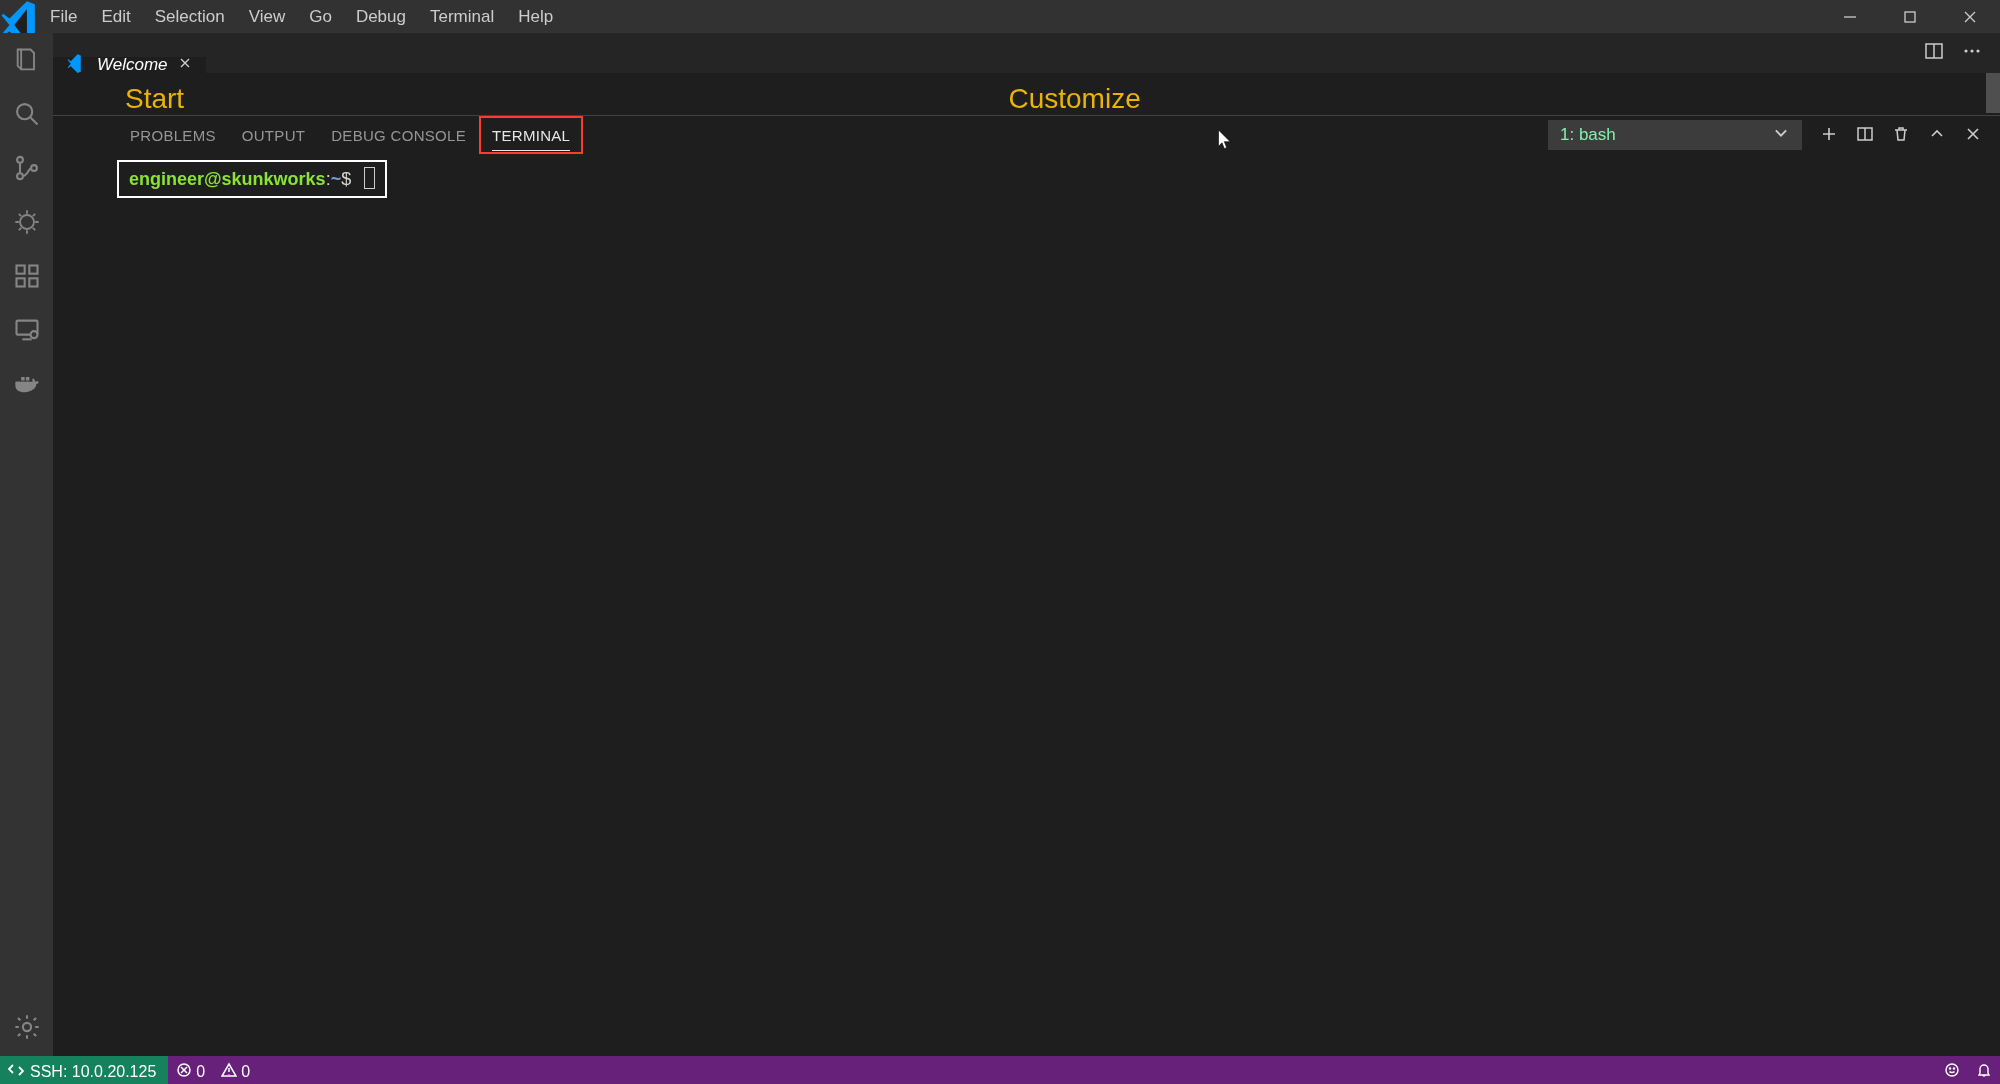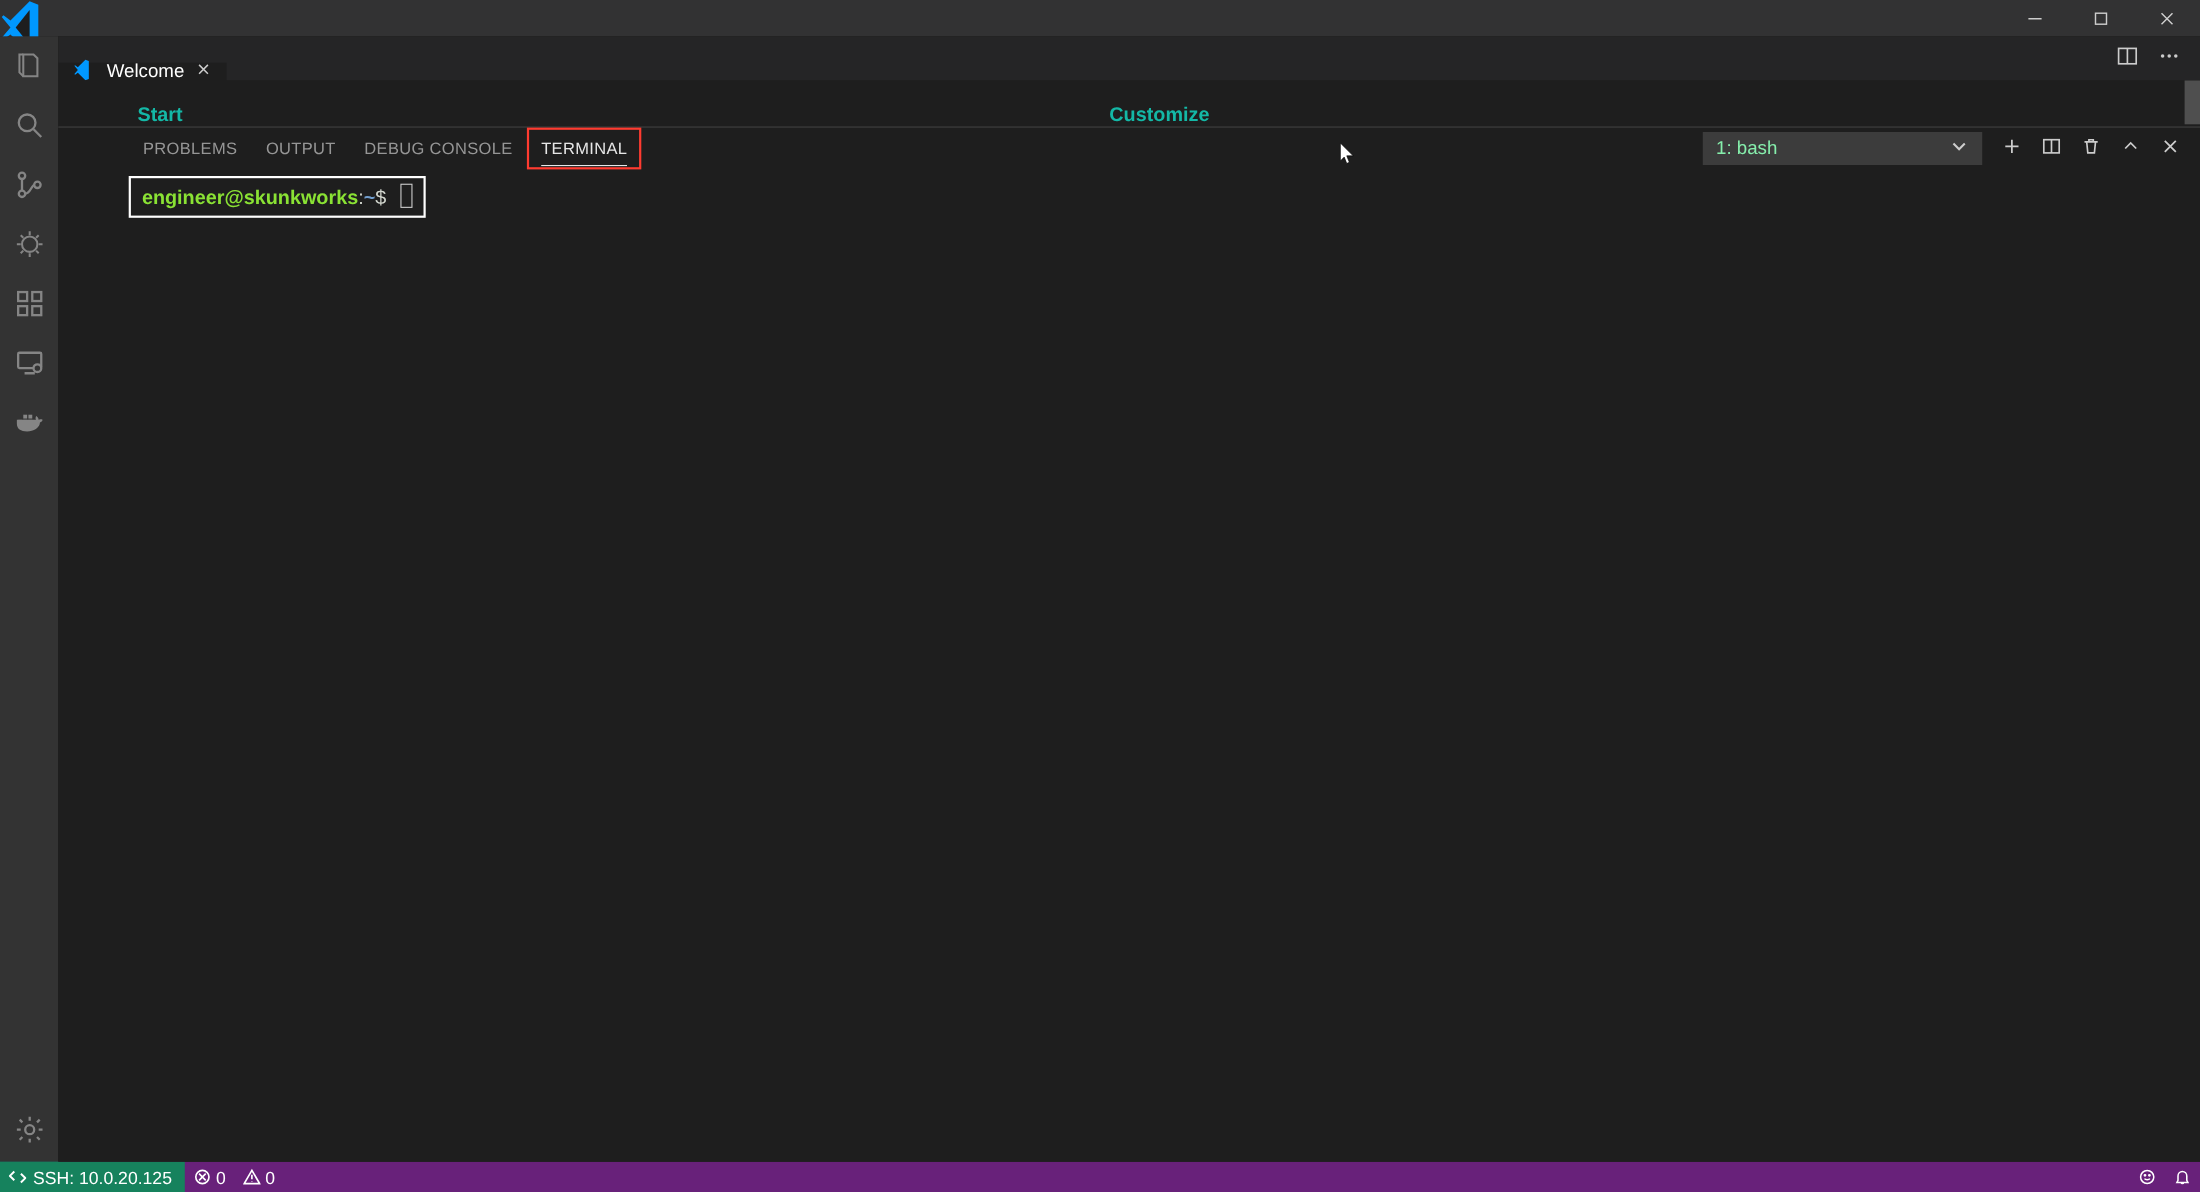--- a/index.html
+++ b/index.html
@@ -19,28 +19,28 @@
   .app-body { display: flex; height: calc(1084px - 33px - 28px); }
   .activity-bar { width: 53px; background: #333333; display: flex; flex-direction: column; align-items: center; padding-top: 12px; gap: 24px; }
   .activity-bar .spacer { flex: 1; }
   .ab-icon { width: 30px; height: 30px; display: flex; align-items: center; justify-content: center; color: #858585; }
   .ab-icon svg { width: 28px; height: 28px; }
 
   .editor-area { flex: 1; display: flex; flex-direction: column; background: #1e1e1e; position: relative; }
 
   
   .tab-row { height: 40px; background: #252526; display: flex; align-items: stretch; }
-  .tab { display: flex; align-items: center; gap: 10px; padding: 0 14px 0 14px; background: #1e1e1e; font-size: 17px; color: #ffffff; margin-top: 24px; }
+  .tab { display: flex; align-items: center; gap: 10px; padding: 0 14px 0 14px; background: #1e1e1e; font-style: italic; font-size: 17px; color: #ffffff; margin-top: 24px; }
   .tab .tab-icon svg { width: 20px; height: 20px; }
   .tab .close { font-style: normal; color: #cccccc; }
   .tab-row-actions { margin-left: auto; display: flex; align-items: center; gap: 18px; padding-right: 18px; color: #cccccc; }
   .tab-row-actions svg { width: 20px; height: 20px; }
 
   
-  .welcome-strip { height: 42px; display: flex; align-items: flex-end; padding: 0 72px 0 72px; font-size: 18px; color: #14b8a6; font-weight: 700; position: relative; overflow: hidden; }
+  .welcome-strip { height: 42px; display: flex; align-items: flex-end; padding: 0 72px 0 72px; font-size: 28px; color: #eab308; font-weight: 400; position: relative; overflow: hidden; }
   .welcome-strip .col-left { width: 49%; }
   .welcome-strip .col-right { }
   .welcome-scrollbar { position: absolute; right: 0; top: 0; width: 14px; height: 40px; background: #4f4f4f; }
 
   
   .panel { flex: 1; background: #1e1e1e; border-top: 1px solid #414141; display: flex; flex-direction: column; position: relative; padding-left: 40px; }
   .panel-tabs { height: 38px; display: flex; align-items: center; padding: 0 18px 0 24px; font-size: 15px; color: #969696; }
   .panel-tab { padding: 0 13px; height: 38px; display: flex; align-items: center; letter-spacing: .3px; }
   .panel-tab.active { color: #e7e7e7; position: relative; }
   .panel-tab.active::after { content: ""; position: absolute; left: 13px; right: 13px; bottom: 3px; height: 1px; background: #e7e7e7; }
@@ -71,20 +71,30 @@
 </style>
 </head>
 <body>
 
 <div class="titlebar">
   <div class="logo">
     <svg viewBox="0 0 24 24" fill="none">
         <path d="M17 2 L6 13 L2 10 L1 11 L6 17 L1 23 L2 24 L6 21 L17 32 L22 30 L22 4 Z" fill="#0098ff"></path>
         <path d="M17 7 L9 17 L17 27 Z" fill="#1e1e1e"></path>
       </svg>
+  </div>
+  <div class="menu">
+    <div class="menu-item">File</div>
+    <div class="menu-item">Edit</div>
+    <div class="menu-item">Selection</div>
+    <div class="menu-item">View</div>
+    <div class="menu-item">Go</div>
+    <div class="menu-item">Debug</div>
+    <div class="menu-item">Terminal</div>
+    <div class="menu-item">Help</div>
   </div>
   <div class="window-controls">
     <div class="win-btn">
       <svg viewBox="0 0 14 14">
           <path d="M1 7 H13" stroke="#cccccc" stroke-width="1.3"></path>
         </svg>
     </div>
     <div class="win-btn">
       <svg viewBox="0 0 14 14">
           <rect x="2" y="2" width="10" height="10" fill="none" stroke="#cccccc" stroke-width="1.3"></rect>

